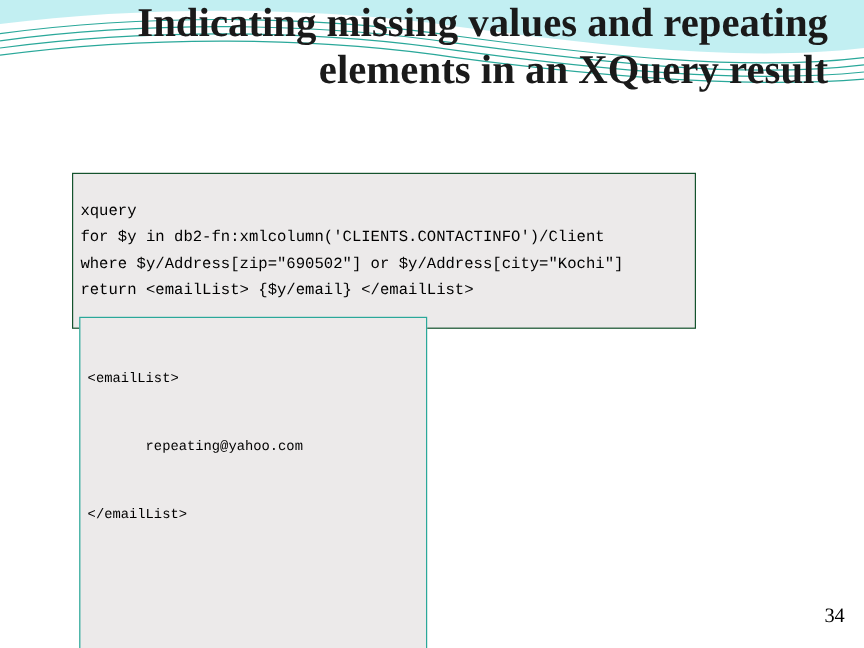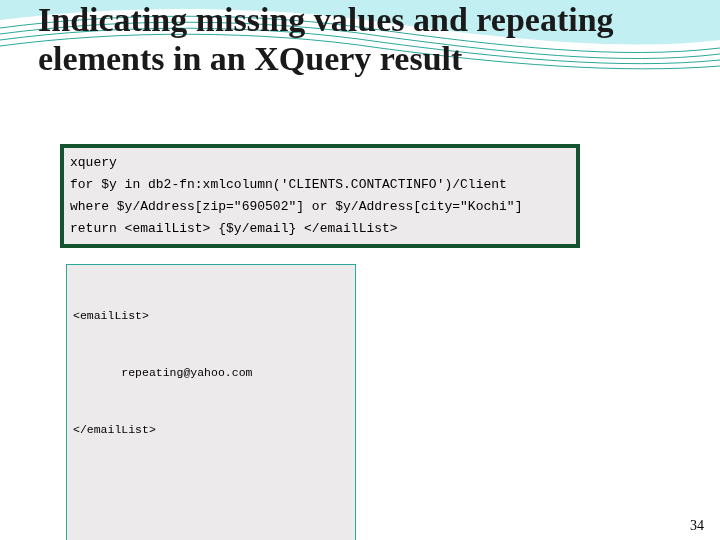--- a/index.html
+++ b/index.html
@@ -20,29 +20,30 @@
     .slide-title {
       position: absolute;
       top: 0px;
       left: 38px;
       right: 30px;
       font-size: 34px;
       font-weight: bold;
       color: #1a1a1a;
       line-height: 1.15;
       z-index: 2;
+      text-align: right;
     }
     .code-box-1 {
       position: absolute;
       top: 144px;
       left: 60px;
       width: 520px;
-      border: 4px solid #14532d;
+      border: 1px solid #14532d;
       background: #eceaea;
-      padding: 4px 6px;
+      padding: 20px 6px;
       font-family: Consolas, 'Courier New', monospace;
       font-size: 13px;
       line-height: 1.7;
       color: #000;
       z-index: 2;
     }
     .code-box-2 {
       position: absolute;
       top: 264px;
       left: 66px;
@@ -52,23 +53,23 @@
       padding: 4px 6px;
       font-family: Consolas, 'Courier New', monospace;
       font-size: 11.5px;
       line-height: 1.65;
       color: #000;
       z-index: 2;
       white-space: pre;
     }
     .page-num {
       position: absolute;
-      bottom: 6px;
+      bottom: 17px;
       right: 16px;
-      font-size: 14px;
+      font-size: 17px;
       color: #000;
       z-index: 2;
     }
     .code-line { display: block; }
   </style>
 </head>
 <body>
 
 <svg class="wave-bg" viewBox="0 0 720 70" preserveAspectRatio="none">
   <path d="M0,20 C120,5 260,5 380,22 C500,38 620,52 720,40 L720,0 L0,0 Z" fill="#86e0e6" opacity="0.5"></path>

